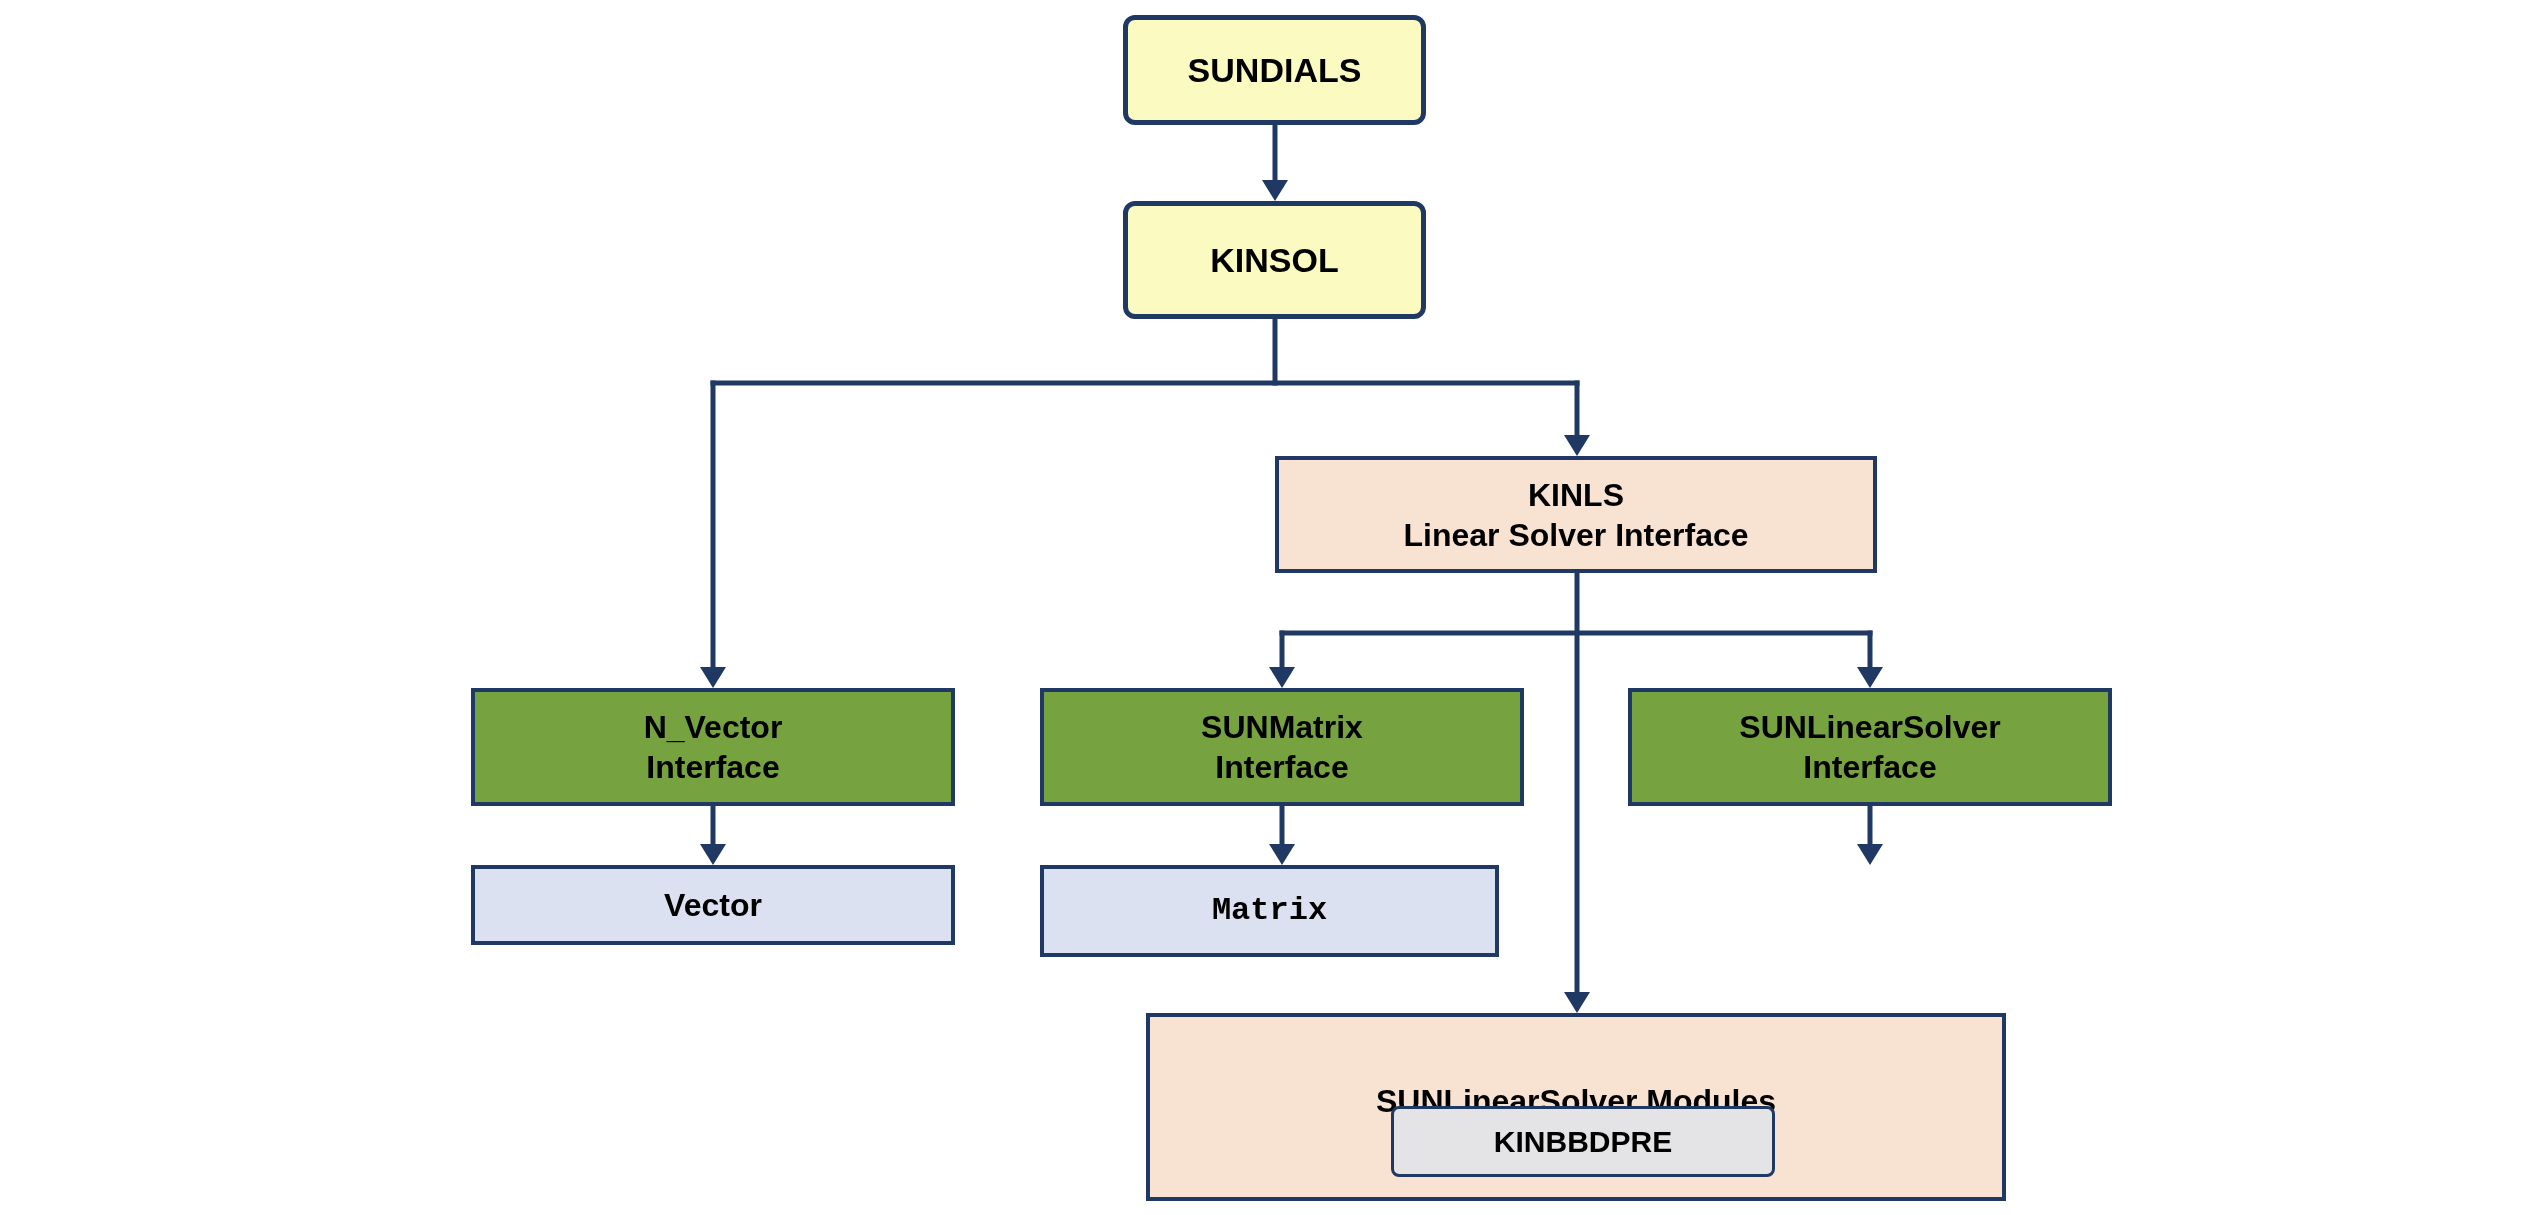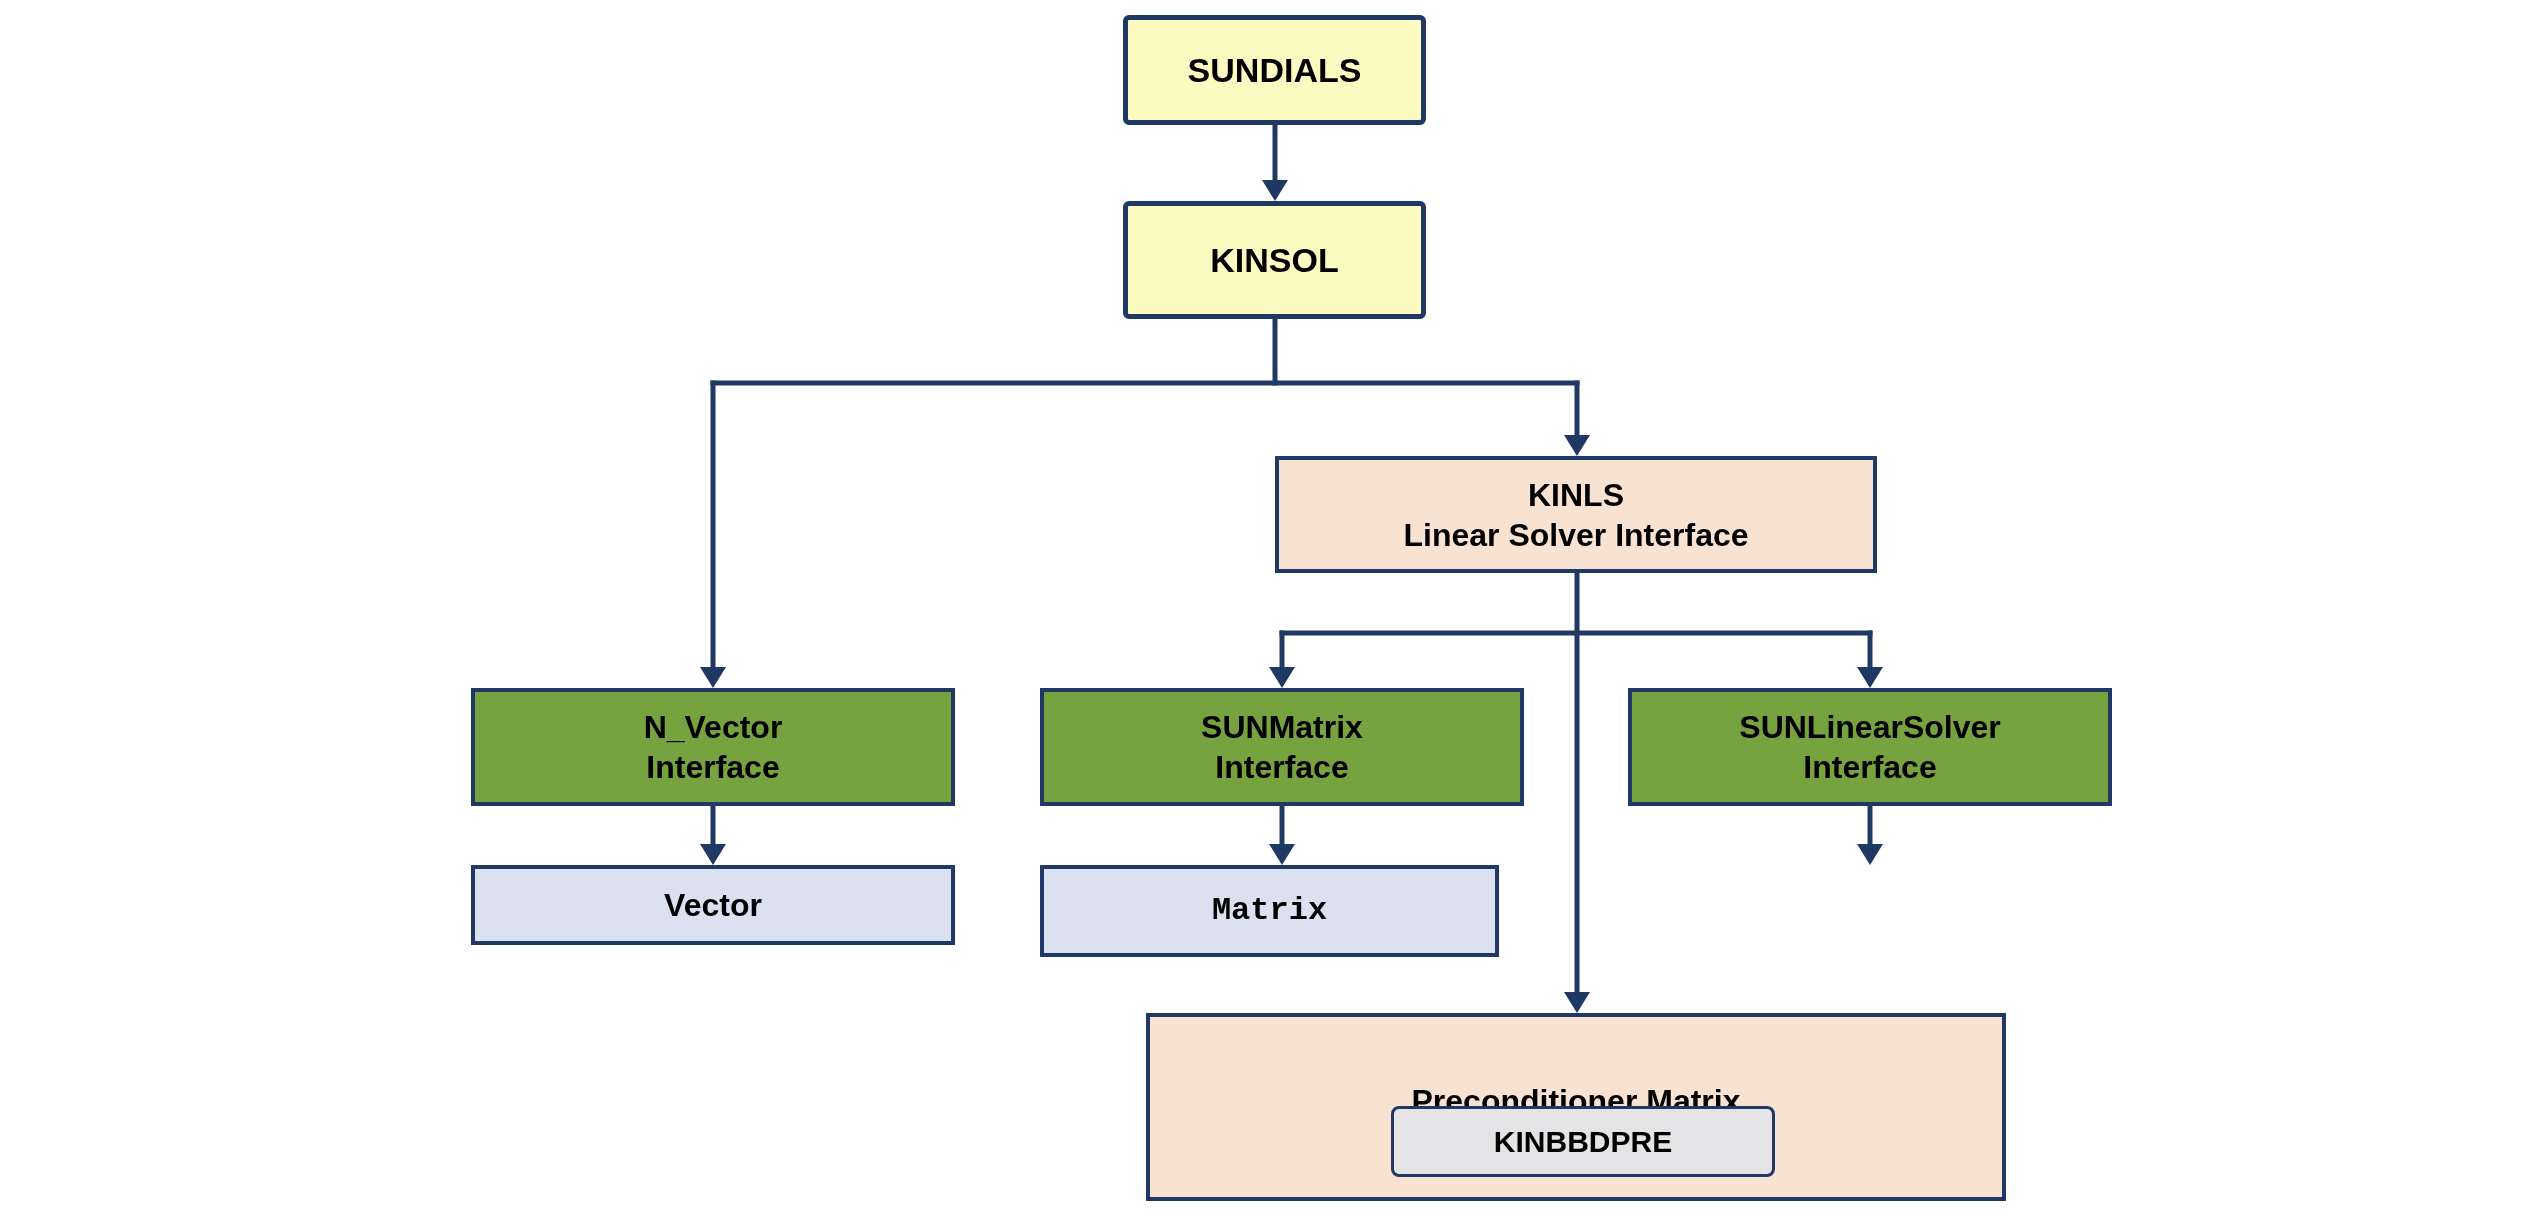--- a/index.html
+++ b/index.html
@@ -27,21 +27,21 @@
     display:flex;align-items:center;justify-content:center;
     text-align:center;
     font-weight:700;color:var(--text);
     white-space:pre-line;
     line-height:1.25;
     box-sizing:border-box;
     border:4px solid var(--accent);
   }
   .pkg{
     background:var(--package_fill);
-    border-width:5px;border-radius:6px;
+    border-width:5px;border-radius:12px;
     font-size:34px;
   }
   .iface{
     background:var(--interface_fill);
     font-size:32px;
   }
   .peach{
     background:var(--peach_fill);
     font-size:32px;
   }
@@ -143,17 +143,17 @@
 
   <div class="node iface sunlinearsolver">SUNLinearSolver
 Interface</div>
 
   <div class="node module vector">Vector</div>
 
   <div class="node module matrix">Matrix</div>
 
 
   <div class="node peach precond">
-    <div class="precond-label">Preconditioner Matrix</div>
+    <div class="precond-label">SUNLinearSolver Modules</div>
     <div class="kinbbdpre">KINBBDPRE</div>
   </div>
 
 </div>
 
 </body></html>

